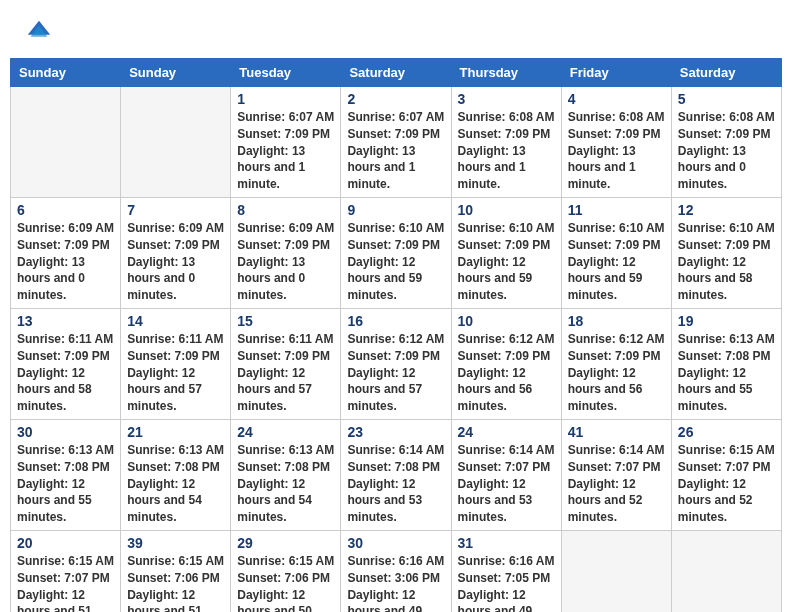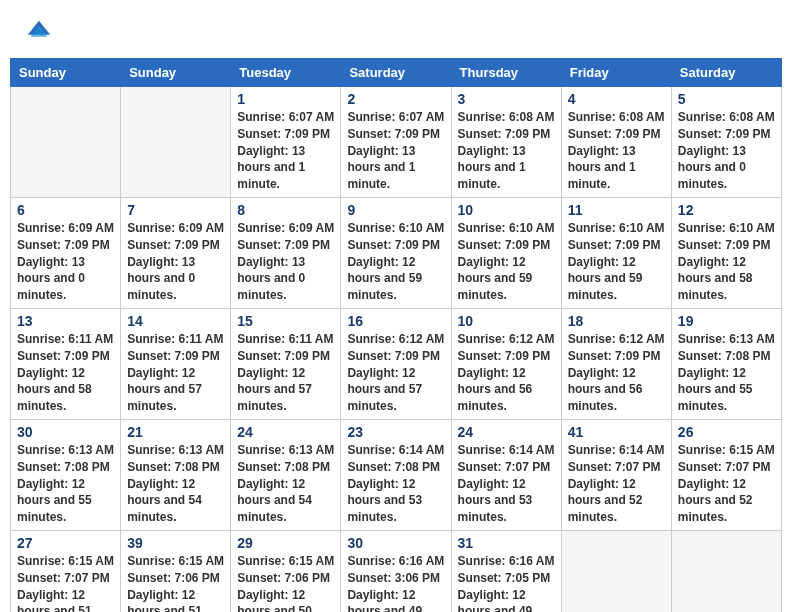--- a/index.html
+++ b/index.html
@@ -285,21 +285,21 @@
         </td>
         <td>
           <span class="day-number">26</span>
           <div class="day-info">Sunrise: 6:15 AM
 Sunset: 7:07 PM
 Daylight: 12 hours and 52 minutes.</div>
         </td>
       </tr>
       <tr>
         <td>
-          <span class="day-number">27</span>
+          <span class="day-number">20</span>
           <div class="day-info">Sunrise: 6:15 AM
 Sunset: 7:07 PM
 Daylight: 12 hours and 51 minutes.</div>
         </td>
         <td>
           <span class="day-number">39</span>
           <div class="day-info">Sunrise: 6:15 AM
 Sunset: 7:06 PM
 Daylight: 12 hours and 51 minutes.</div>
         </td>

